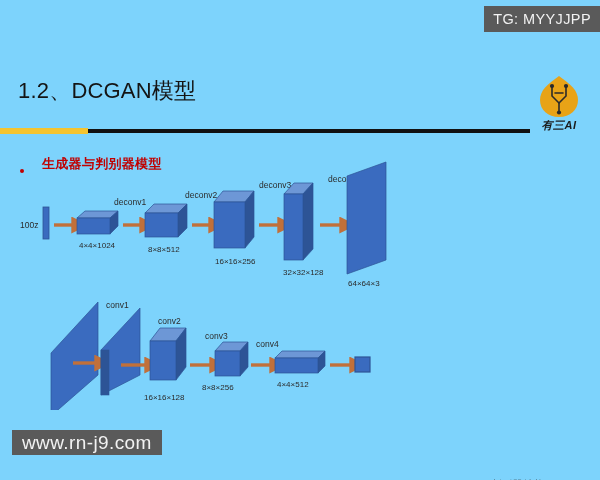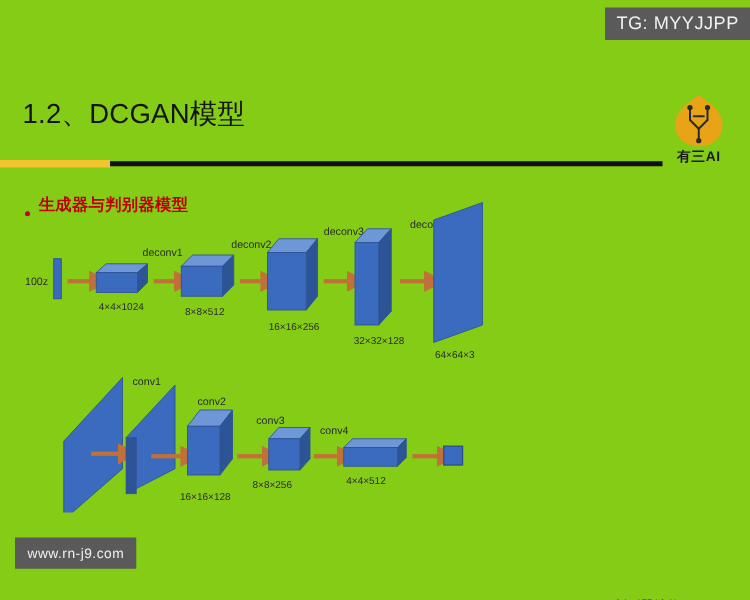--- a/index.html
+++ b/index.html
@@ -12,21 +12,21 @@
     background: #ffffff;
     font-family: "Liberation Sans", sans-serif;
     overflow: hidden;
     position: relative;
   }
   #slide {
     position: absolute;
     left: 0; top: 0;
     width: 600px;
     height: 480px;
-    background: #84cc16;
+    background: #7dd3fc;
   }
 
   
   .wm-badge {
     position: absolute;
     background: #5a5a5a;
     color: #f2f2f2;
     font-family: "Liberation Sans", sans-serif;
     letter-spacing: .4px;
     display: flex;
@@ -39,21 +39,21 @@
     top: 6px;
     height: 26px;
     padding: 0 9px;
     font-size: 14.5px;
   }
   #site-badge {
     left: 12px;
     bottom: 25px;
     height: 25px;
     padding: 0 10px;
-    font-size: 11px;
+    font-size: 19px;
   }
 
   
   #page-title {
     position: absolute;
     left: 18px;
     top: 76px;
     font-size: 22px;
     color: #141414;
     font-weight: 400;
@@ -77,20 +77,21 @@
     background: #111111;
   }
 
   
   #logo {
     position: absolute;
     right: 10px;
     top: 74px;
     width: 62px;
     height: 58px;
+    font-style: italic;
   }
   #logo-mark { display:block; }
   #logo-text {
     position: absolute;
     left: 0;
     bottom: -1px;
     width: 62px;
     text-align: center;
     font-size: 11px;
     font-weight: bold;
@@ -98,21 +99,21 @@
     letter-spacing: .5px;
   }
 
   
   #subtitle-row {
     position: absolute;
     left: 20px;
     top: 155px;
     display: flex;
     align-items: flex-end;
-    gap: 7px;
+    gap: 18px;
   }
   #subtitle-bullet {
     width: 4px; height: 4px;
     background: #c00000;
     border-radius: 50%;
     display: block;
   }
   #subtitle-text {
     font-size: 13px;
     font-weight: bold;

